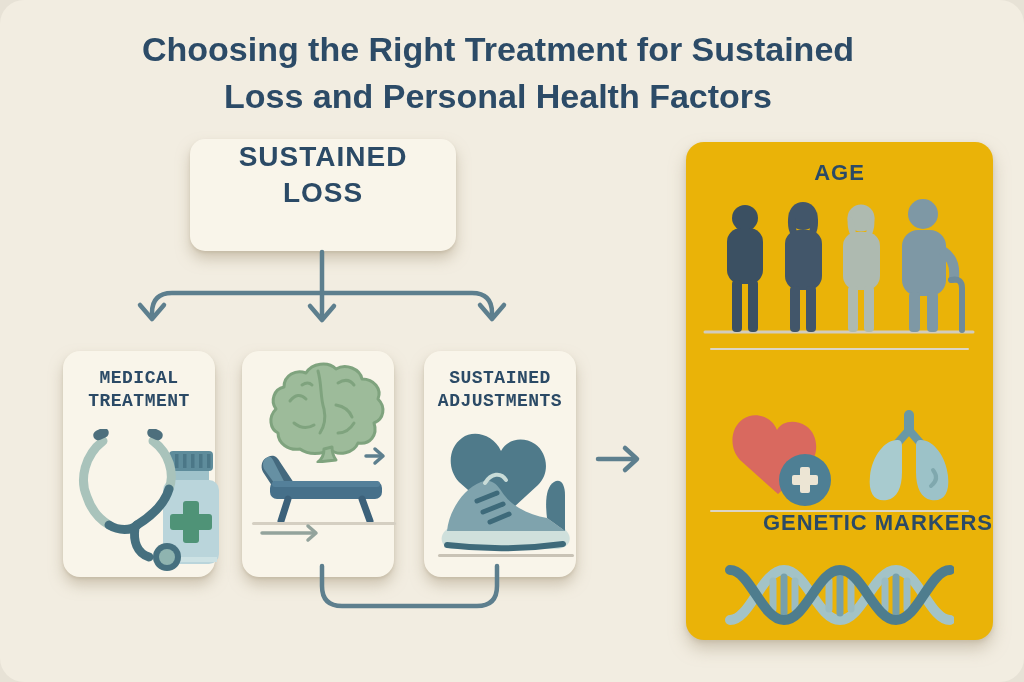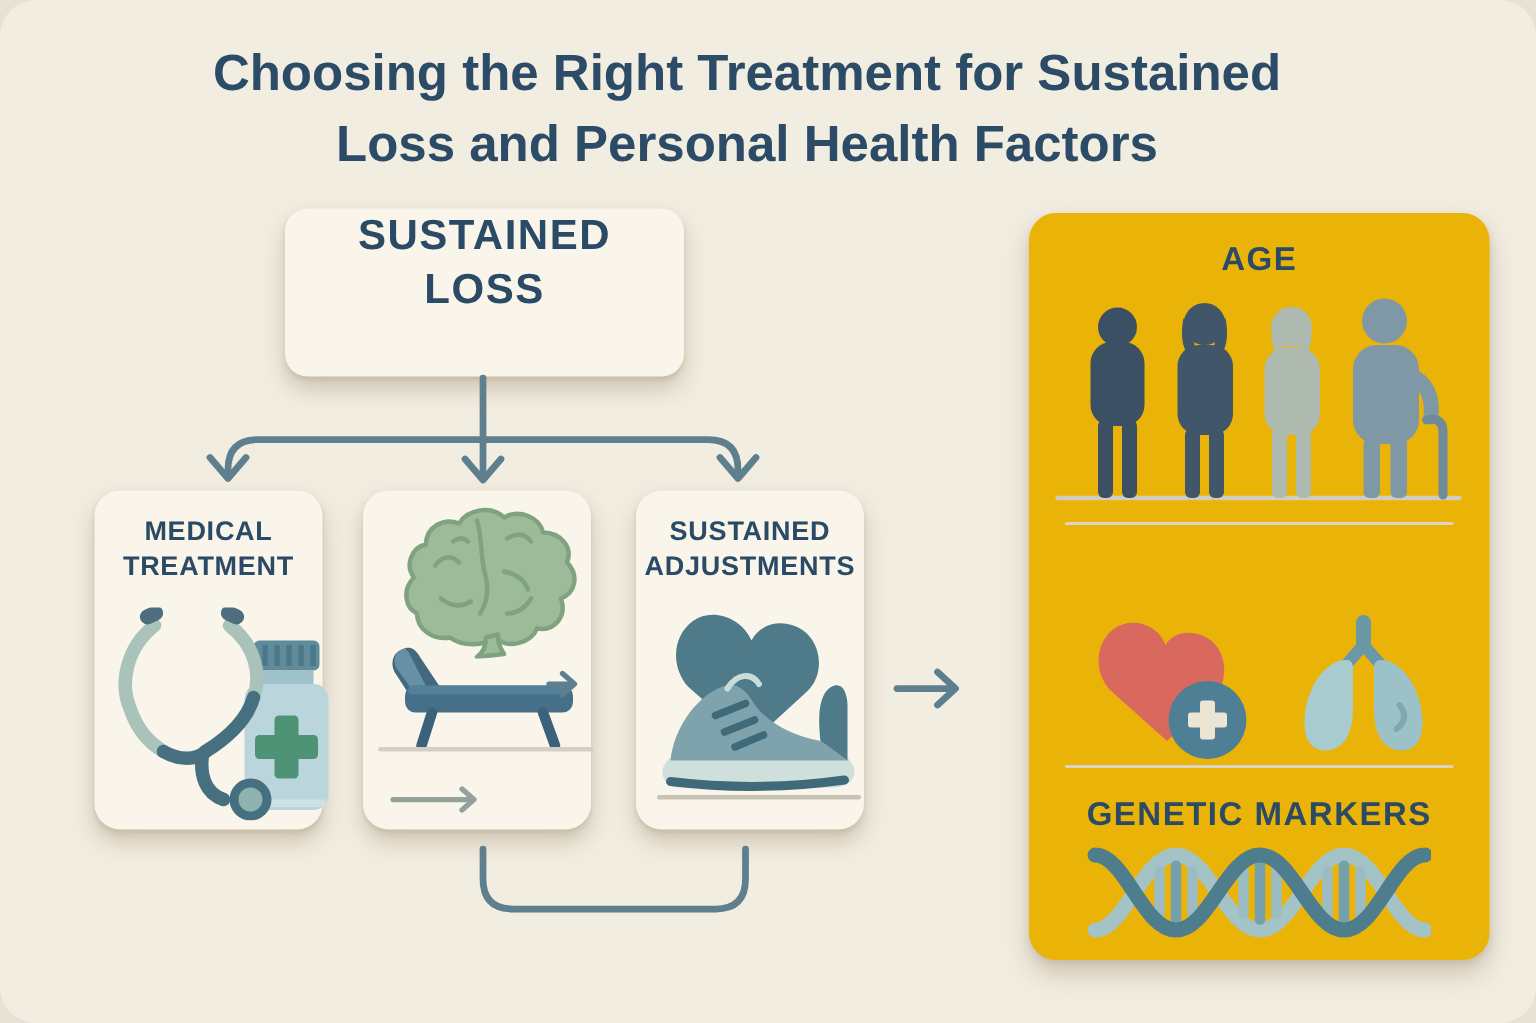--- a/index.html
+++ b/index.html
@@ -15,37 +15,37 @@
     transform:translateX(-14px);
     text-align:center;font-weight:bold;font-size:34px;line-height:1.38;
     color:#2c4b67;letter-spacing:0px;
   }
   .node{
     position:absolute;background:#f9f5ea;border-radius:15px;
     box-shadow:0 8px 14px rgba(172,158,132,.5),0 2px 3px rgba(172,158,132,.3);
   }
   .root-box{left:190px;top:139px;width:266px;height:112px;display:flex;align-items:flex-start;justify-content:center;z-index:2;}
   .root-box span{display:block;width:210px;text-align:center;font-weight:bold;font-size:28px;letter-spacing:1px;line-height:1.3;color:#2b4a66;}
-  .card{top:327px;width:152px;height:226px;z-index:2;border-radius:17px;}
+  .card{top:351px;width:152px;height:226px;z-index:2;border-radius:17px;font-family:Liberation Mono, monospace;}
   .card1{left:63px;} .card2{left:242px;} .card3{left:424px;}
   .card-heading{
     position:absolute;top:16px;left:0;width:100%;text-align:center;
     font-weight:bold;font-size:18px;line-height:1.3;letter-spacing:.5px;color:#2b4a66;
   }
   .panel{
     position:absolute;left:658px;top:142px;width:307px;height:498px;
     background:#eab308;border-radius:18px;z-index:2;
     box-shadow:0 9px 16px rgba(172,158,132,.5),0 2px 4px rgba(172,158,132,.3);
     margin-left:28px;
   }
   .panel-heading{
     position:absolute;left:0;width:100%;text-align:center;
     font-weight:bold;font-size:22px;letter-spacing:1px;color:#2b4a66;
   }
-  .h-age{top:18px;} .h-comorb{top:224px;} .h-genetic{top:388px;}
+  .h-age{top:18px;} .h-comorb{top:224px;} .h-genetic{top:368px;text-align:right;}
   .divider{position:absolute;left:24px;width:259px;height:2px;background:#dcd5c5;border-radius:1px;}
   .div1{top:206px;} .div2{top:368px;}
   .abs{position:absolute;}
   .groundline{position:absolute;height:3px;background:#d5cfc2;border-radius:2px;}
   .connectors{position:absolute;left:0;top:0;z-index:4;pointer-events:none;}
   .icon-row{position:absolute;top:266px;left:0;width:100%;display:flex;justify-content:center;align-items:flex-start;gap:26px;}
 </style>
 </head>
 <body>
 

